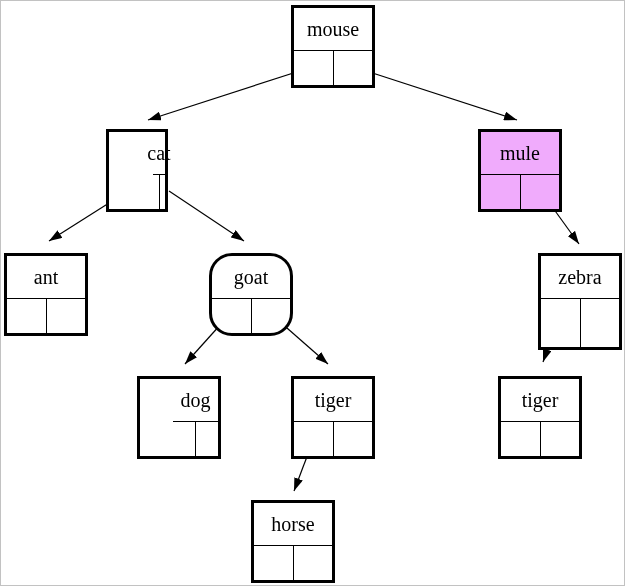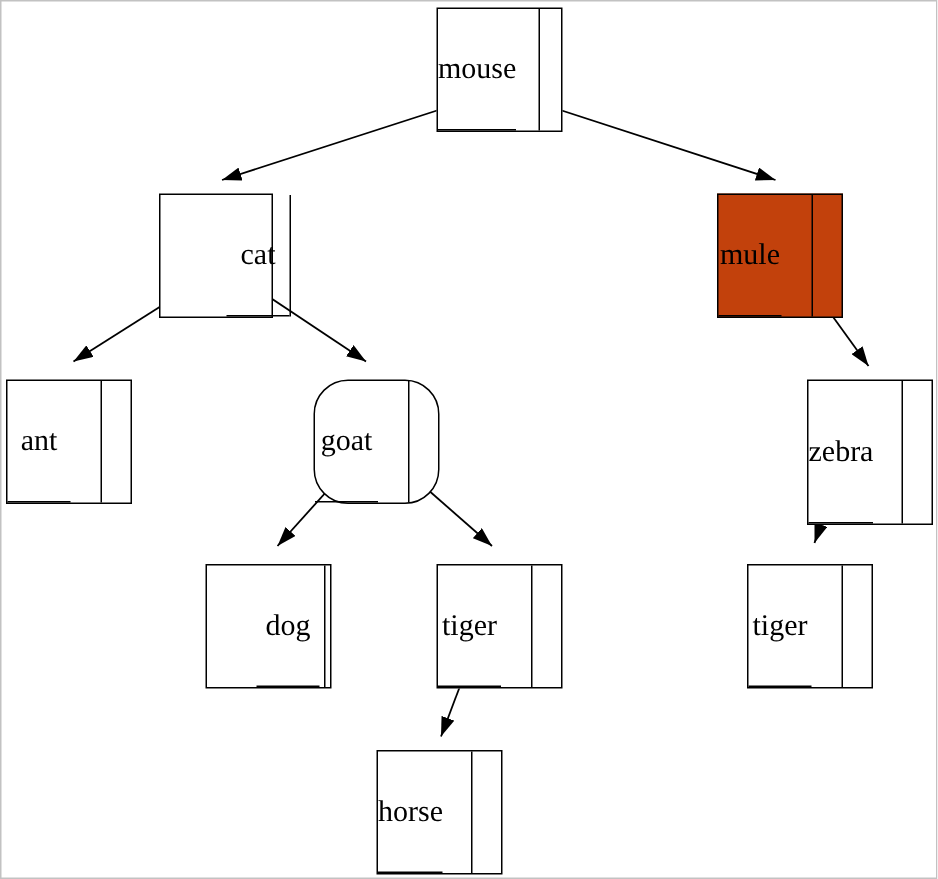--- a/index.html
+++ b/index.html
@@ -18,24 +18,24 @@
     width: 625px; height: 586px;
   }
   .nodes-layer {
     position: absolute;
     left: 0; top: 0;
     width: 625px; height: 586px;
   }
   .node {
     position: absolute;
     box-sizing: border-box;
-    border: 1px solid #14532d;
+    border: 3px solid #14532d;
     background: #ffffff;
     display: flex;
-    flex-direction: row;
+    flex-direction: column;
   }
   .node-label {
     border-bottom: 1px solid #000000;
     display: flex;
     align-items: center;
     justify-content: center;
     font-family: "Liberation Serif", "DejaVu Serif", serif;
     font-size: 20px;
     color: #000000;
     line-height: 1;
@@ -68,28 +68,28 @@
       <line x1="313" y1="437" x2="293" y2="490" stroke="#000000" stroke-width="1.2" marker-end="url(#arrowhead)"></line>
     </svg>
   <div class="nodes-layer" id="nodes">
       <div class="node" style="left: 290px; top: 4px; width: 84px; height: 83px; border-color: rgb(0, 0, 0); background: rgb(255, 255, 255);">
         <div class="node-label" style="flex: 0 0 42px;">mouse</div>
         <div class="node-cells">
           <div class="node-cell left"></div>
           <div class="node-cell right"></div>
         </div>
       </div>
-      <div class="node" style="left: 105px; top: 128px; width: 76px; height: 83px; border-color: rgb(0, 0, 0); background: rgb(255, 255, 255); padding-left: 44px;">
+      <div class="node" style="left: 105px; top: 128px; width: 62px; height: 83px; border-color: rgb(0, 0, 0); background: rgb(255, 255, 255); padding-left: 44px;">
         <div class="node-label" style="flex: 0 0 42px;">cat</div>
         <div class="node-cells">
           <div class="node-cell left"></div>
           <div class="node-cell right"></div>
         </div>
       </div>
-      <div class="node" style="left: 477px; top: 128px; width: 84px; height: 83px; border-color: rgb(0, 0, 0); background: #c2410c;">
+      <div class="node" style="left: 477px; top: 128px; width: 84px; height: 83px; border-color: rgb(0, 0, 0); background: #f0abfc;">
         <div class="node-label" style="flex: 0 0 42px;">mule</div>
         <div class="node-cells">
           <div class="node-cell left"></div>
           <div class="node-cell right"></div>
         </div>
       </div>
       <div class="node" style="left: 3px; top: 252px; width: 84px; height: 83px; border-color: rgb(0, 0, 0); background: rgb(255, 255, 255);">
         <div class="node-label" style="flex: 0 0 42px;">ant</div>
         <div class="node-cells">
           <div class="node-cell left"></div>

